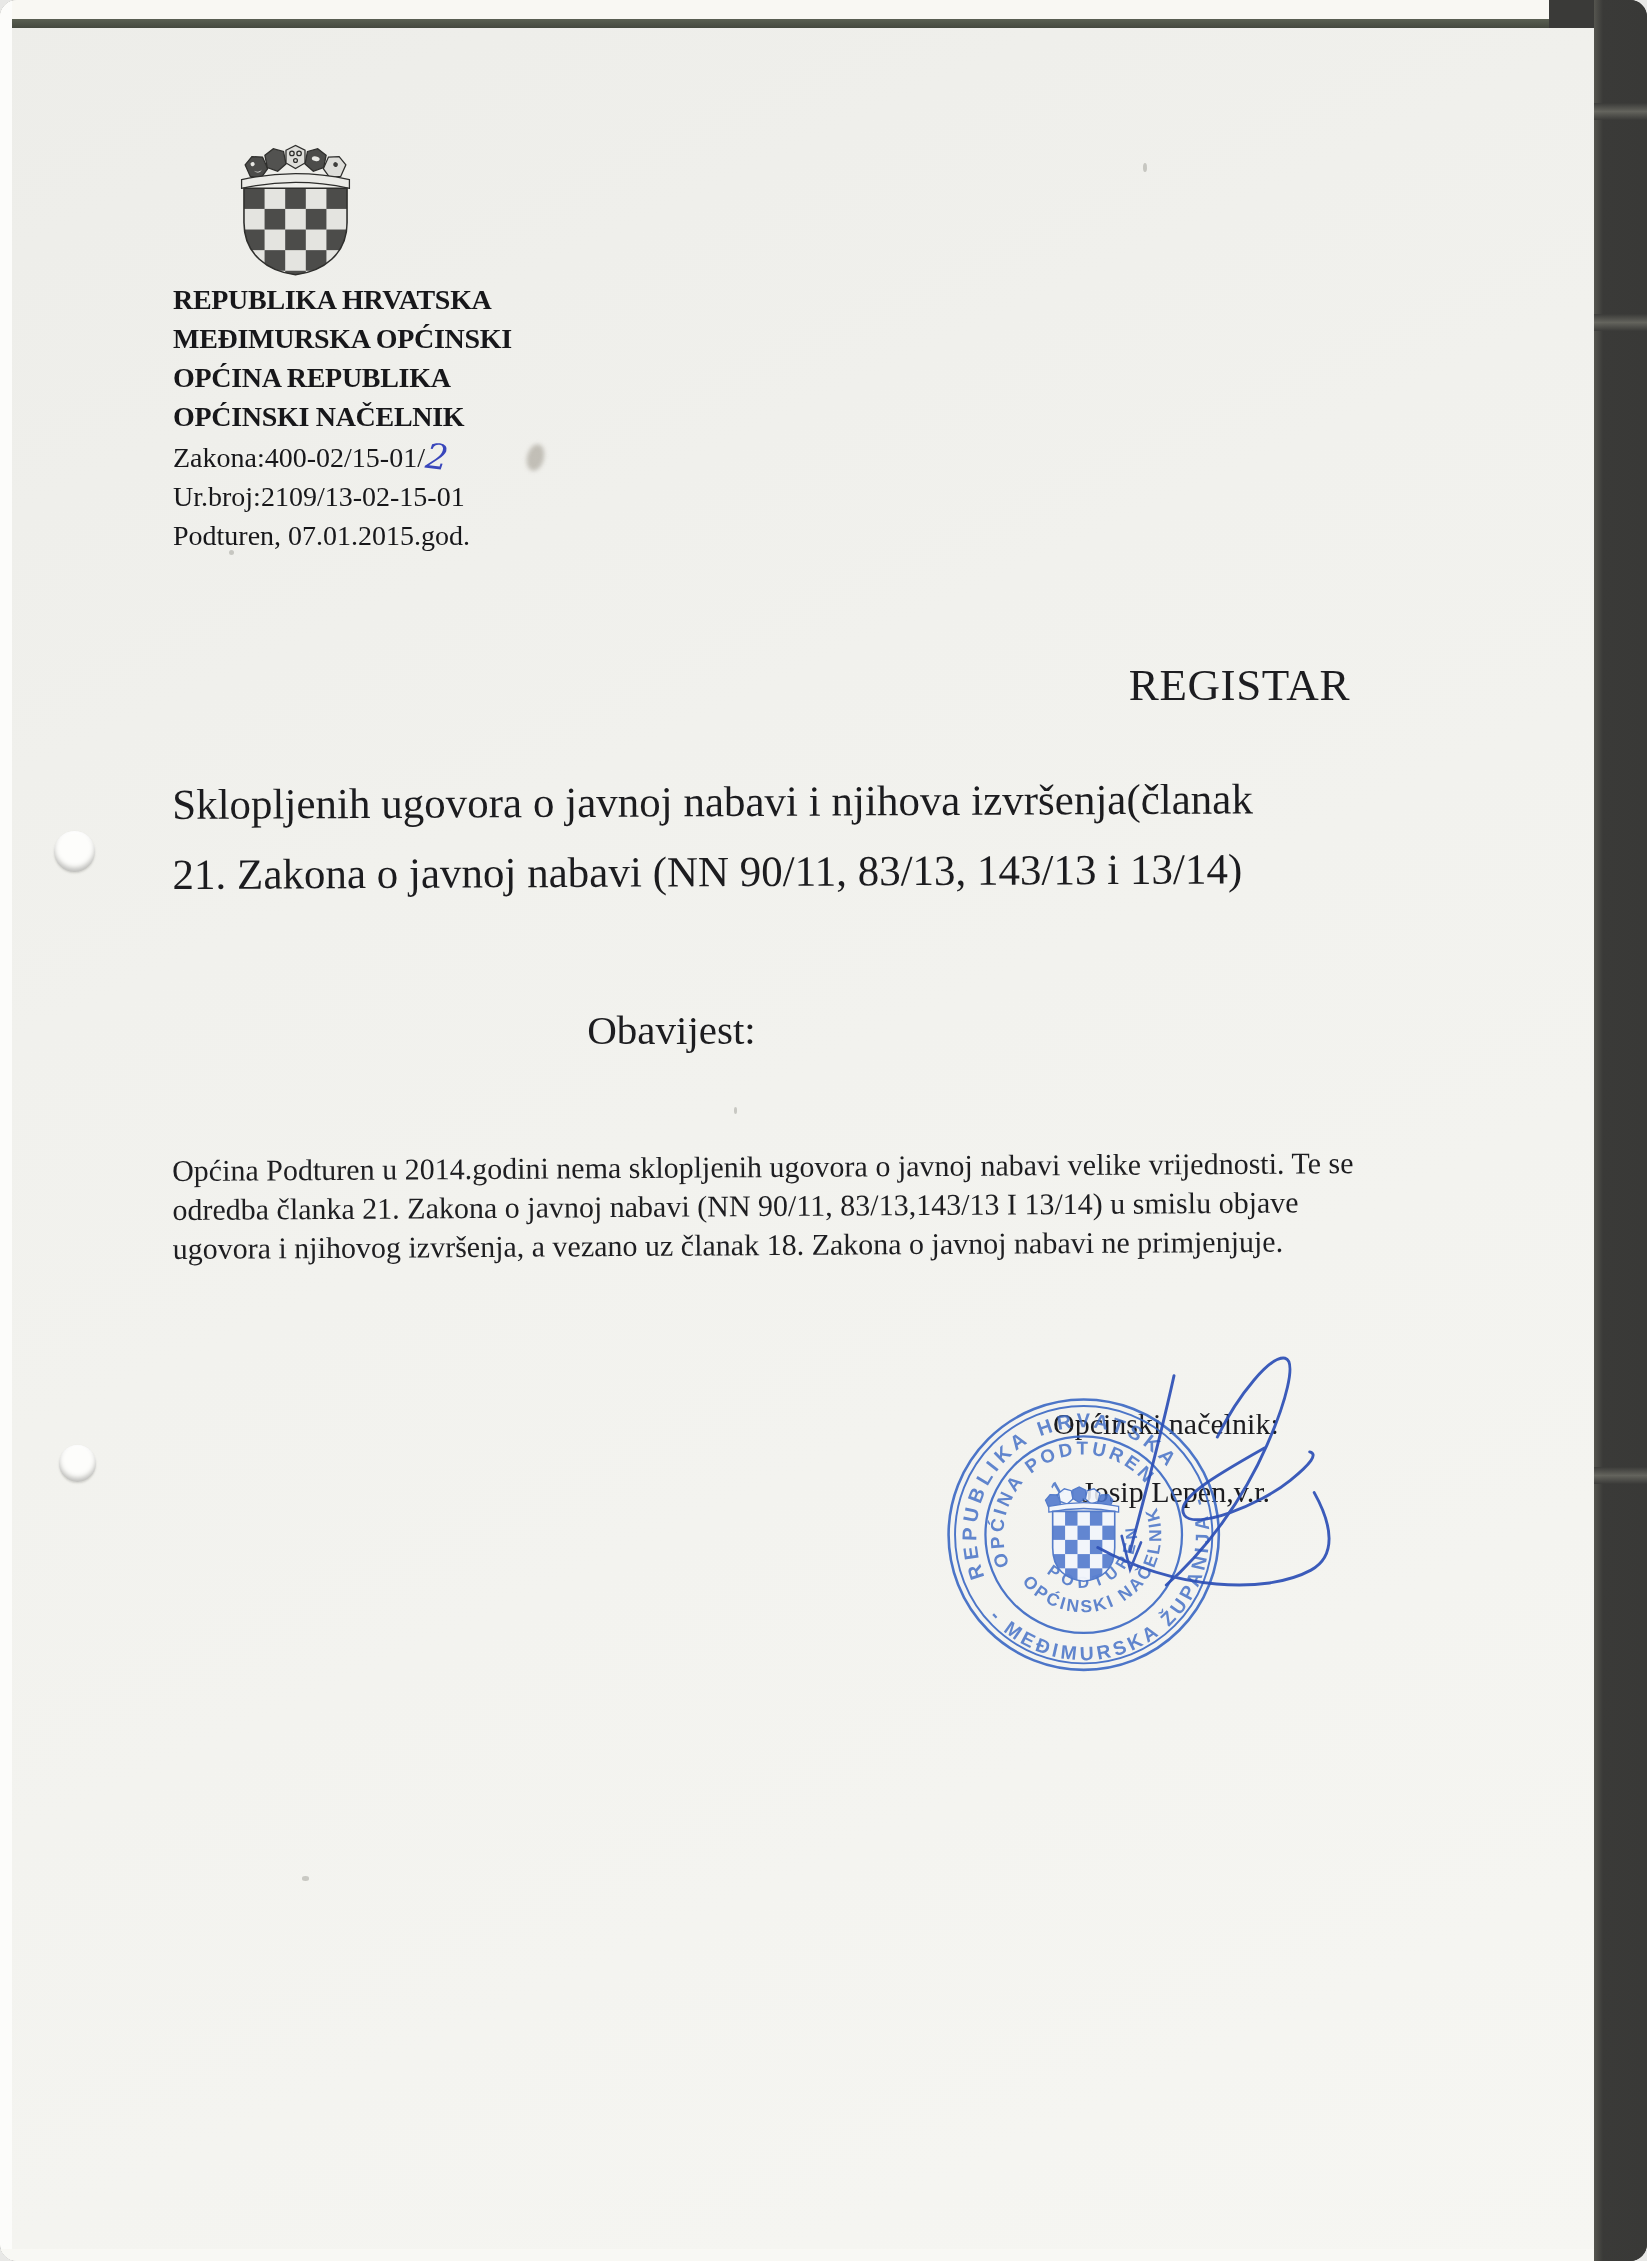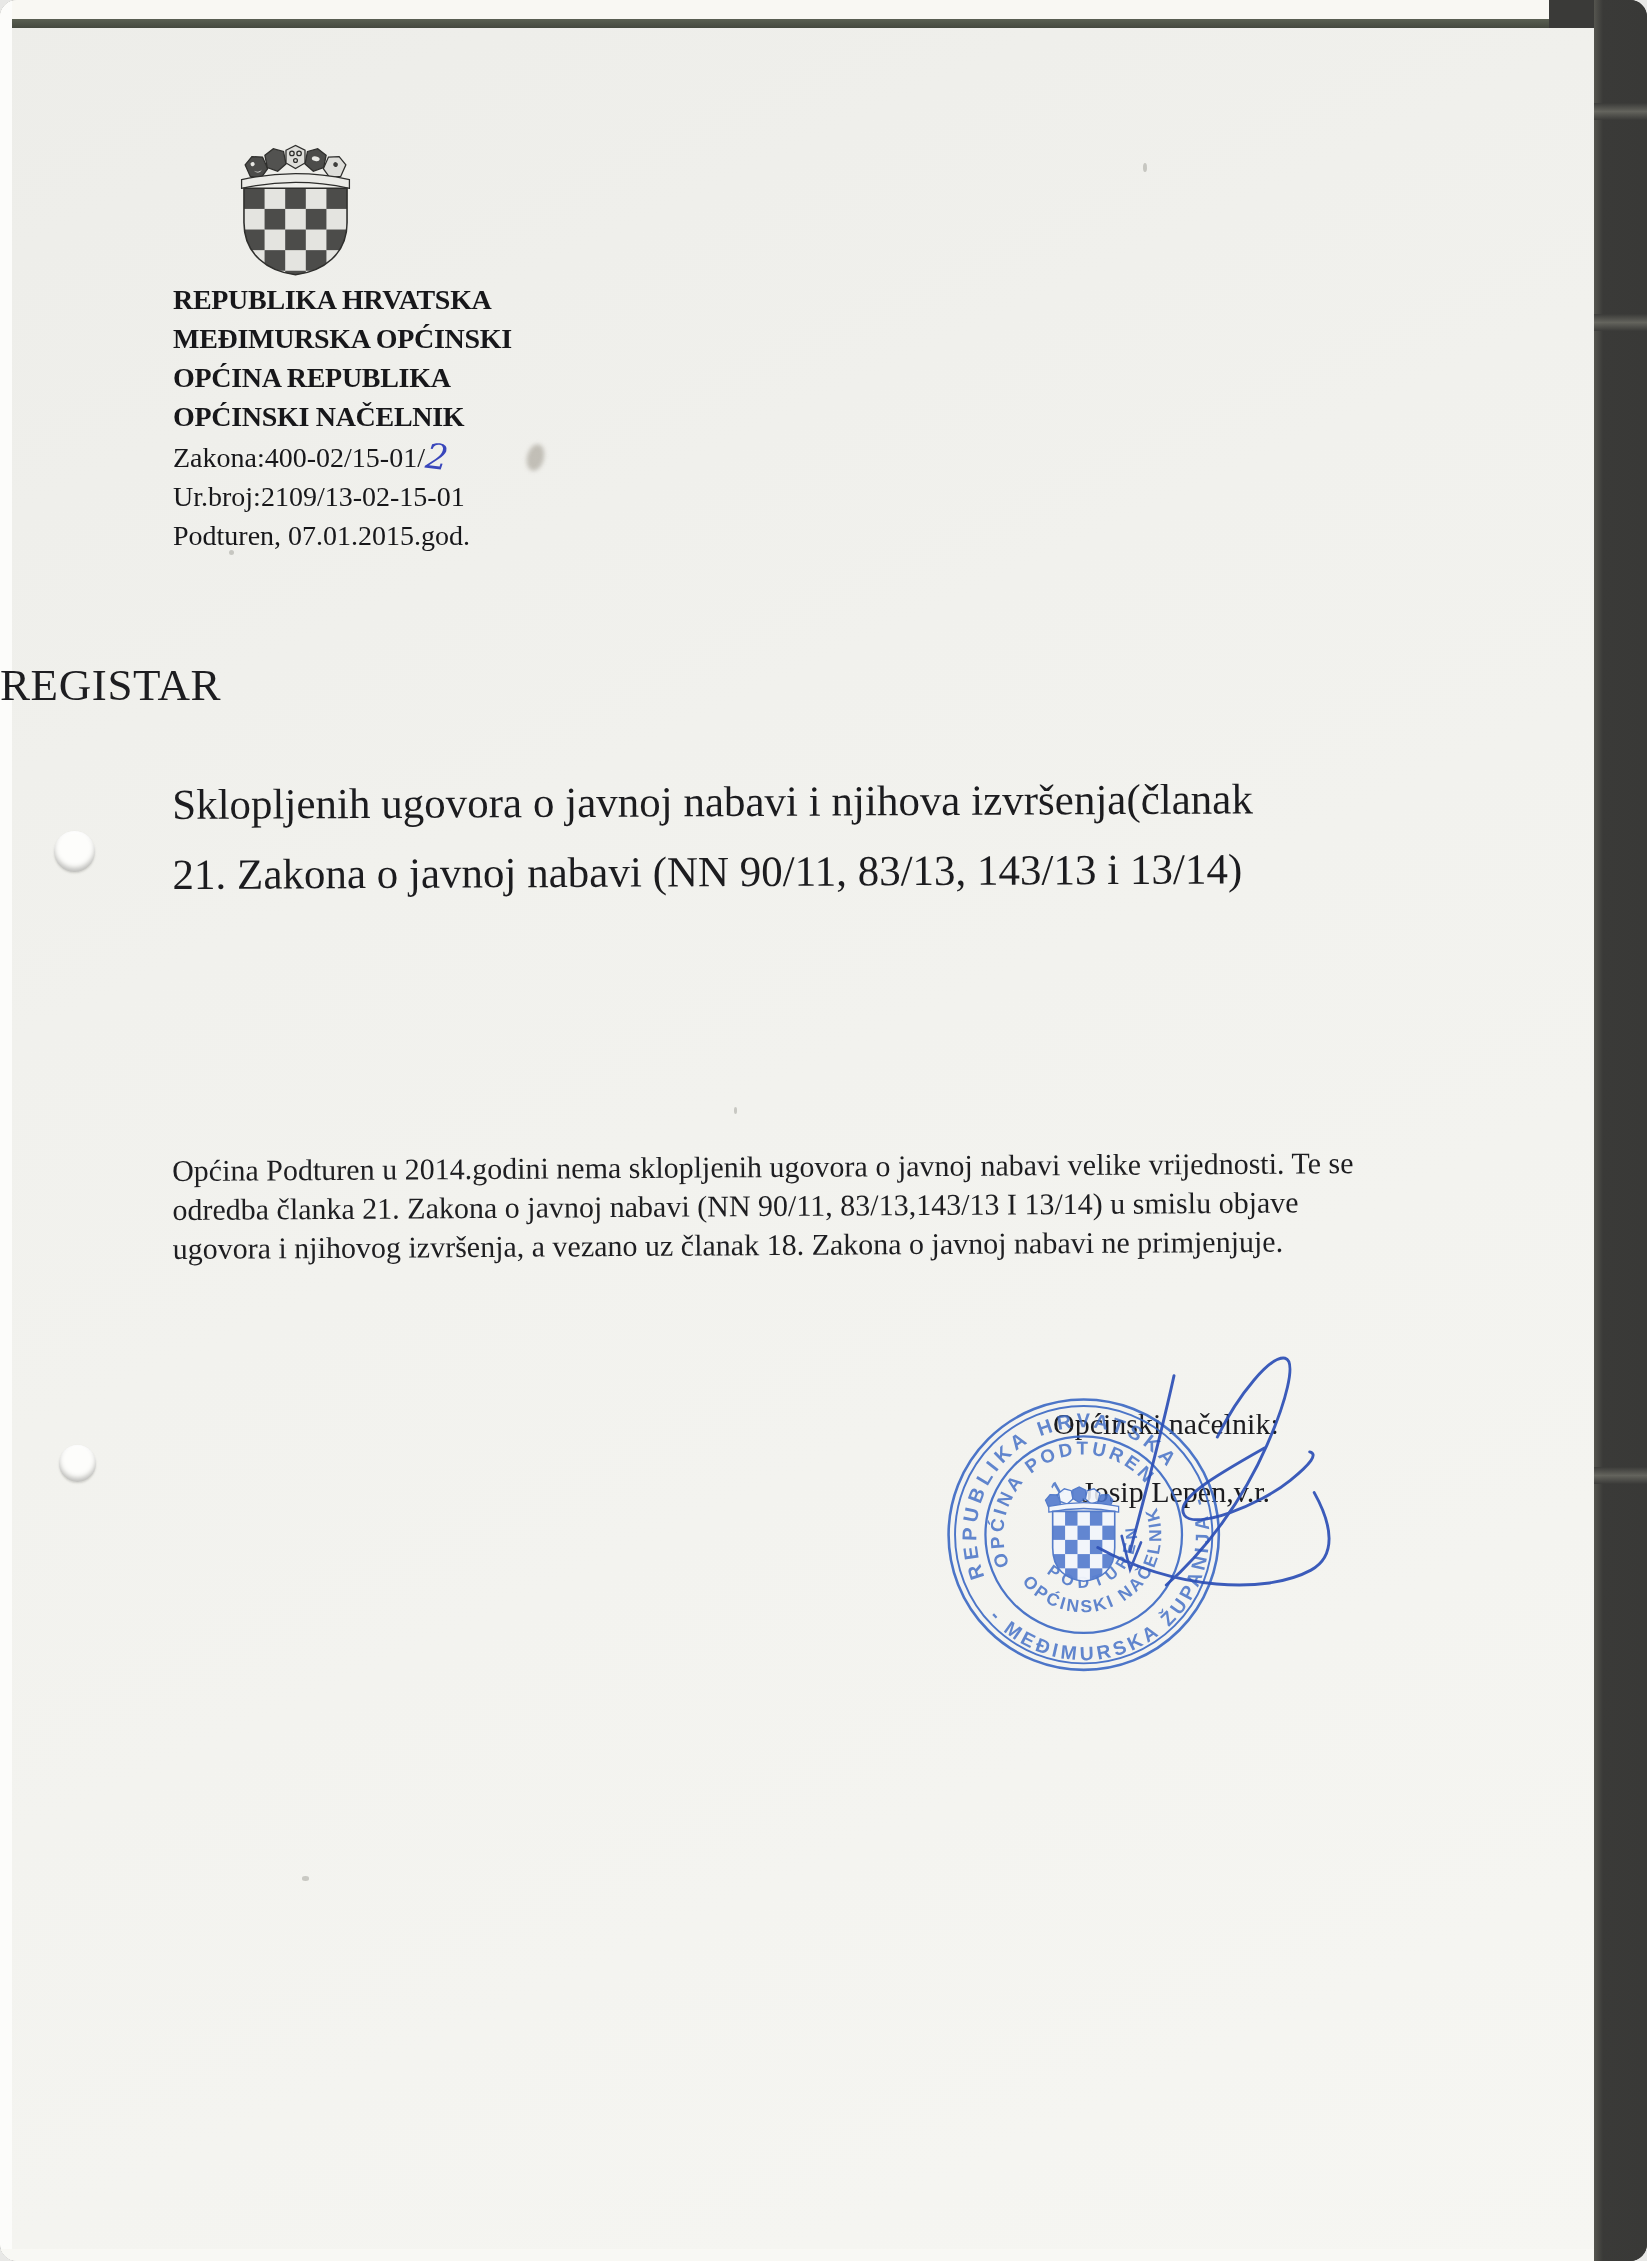--- a/index.html
+++ b/index.html
@@ -25,21 +25,21 @@
   
   .hdr{position:absolute;left:173px;top:280px;color:#17171a;line-height:39px;}
   .hdr .b{font-weight:bold;font-size:28px;letter-spacing:-0.3px;}
   .hdr .r{font-size:28px;}
   .hdr .r .val{margin-left:0;}
   .hand2{display:inline-block;font-style:italic;color:#3946bb;font-size:35px;
          transform:rotate(7deg) translateY(1.9px);margin-left:0.6px;font-family:"DejaVu Serif",serif;}
   .smudge{position:absolute;left:527px;top:444px;width:17px;height:27px;border-radius:50%;
           background:rgba(148,142,130,.5);filter:blur(1.9px);transform:rotate(14deg);}
   
-  .title{position:absolute;left:0;top:659px;width:1350px;text-align:left;
+  .title{position:absolute;left:0;top:659px;width:1350px;text-align:right;
          font-size:45px;color:#1d1d20;letter-spacing:0.6px;}
   .subtitle{position:absolute;left:172px;top:770px;width:1331px;font-size:43px;color:#1c1c1f;
             line-height:70px;transform:rotate(-.3deg);transform-origin:left top;}
   .section{position:absolute;left:0;top:1006px;width:1343px;text-align:center;
            font-size:41px;color:#1d1d20;}
   .bodypar{position:absolute;left:172px;top:1151px;width:1343px;font-size:30px;color:#1e1e21;
            line-height:39px;transform:rotate(-.38deg);transform-origin:left top;}
   
   .sig-title{position:absolute;left:1053px;top:1407px;font-size:30px;color:#1c1c1f;}
   .sig-name{position:absolute;left:1082px;top:1475px;font-size:30px;color:#1c1c1f;}
@@ -136,20 +136,21 @@
   </div>
   <div class="smudge"></div>
 
   <div class="title">REGISTAR</div>
 
   <div class="subtitle">
     <div>Sklopljenih ugovora o javnoj nabavi i njihova izvršenja(članak</div>
     <div>21. Zakona o javnoj nabavi (NN 90/11, 83/13, 143/13 i 13/14)</div>
   </div>
 
+  <div class="section">Obavijest:</div>
 
   <div class="bodypar">
     <div>Općina Podturen u 2014.godini nema sklopljenih ugovora o javnoj nabavi velike vrijednosti. Te se</div>
     <div>odredba članka 21. Zakona o javnoj nabavi (NN 90/11, 83/13,143/13 I 13/14) u smislu objave</div>
     <div>ugovora i njihovog izvršenja, a vezano uz članak 18. Zakona o javnoj nabavi ne primjenjuje.</div>
   </div>
 
   <div class="sig-title">Općinski načelnik:</div>
   <div class="sig-name">Josip Lepen,v.r.</div>
 

